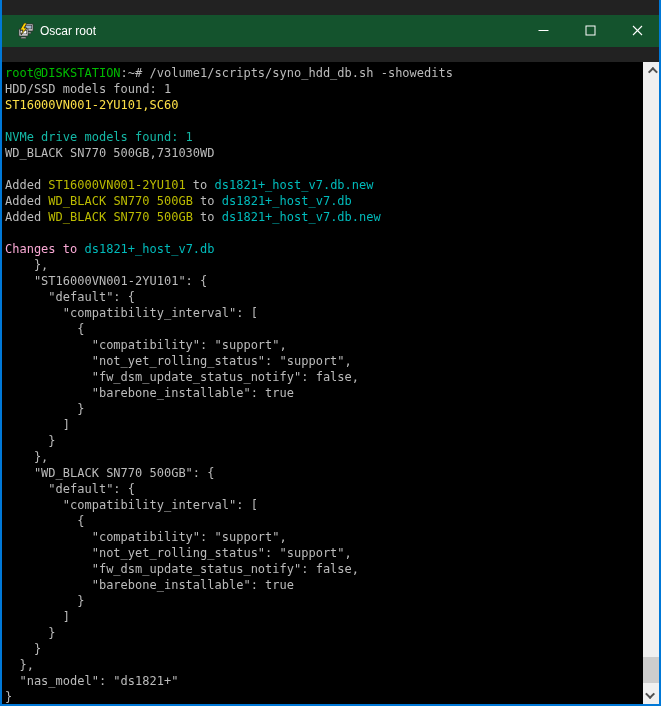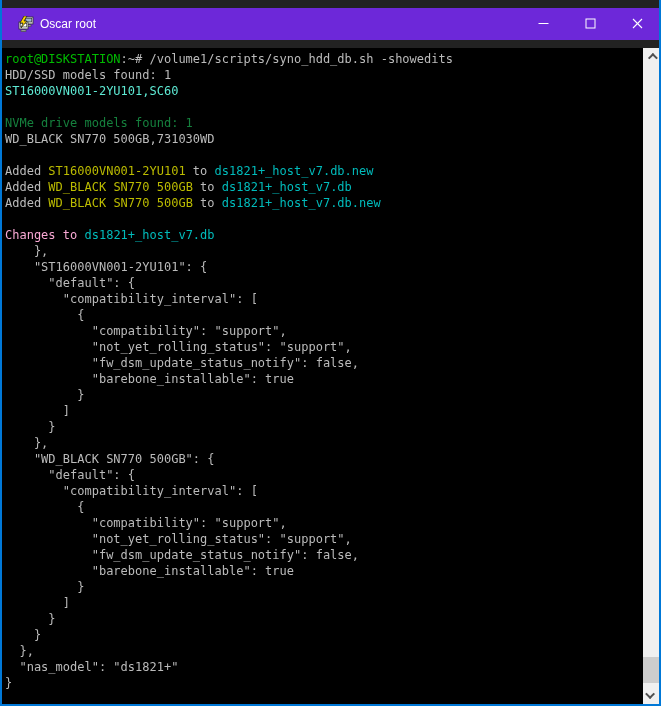--- a/index.html
+++ b/index.html
@@ -7,23 +7,23 @@
   .window {
     width: 661px; height: 706px;
     border-left: 2px solid #0078d7;
     border-right: 2px solid #0078d7;
     border-bottom: 2px solid #0078d7;
     display: flex; flex-direction: column;
     font-family: "Liberation Sans", sans-serif;
     overflow: hidden;
   }
   .titlebar {
-    height: 32px; background: #6d28d9; flex: 0 0 32px;
+    height: 32px; background: #14532d; flex: 0 0 32px;
     display: flex; align-items: center; color: #fff;
-    margin: 8px -2px; padding-left: 0;
+    margin: 15px -2px; padding-left: 0;
   }
   .titlebar .app-icon { width: 16px; height: 16px; margin-left: 18px; flex: 0 0 16px; }
   .titlebar .title {
     margin-left: 6px; font-size: 12px; color: #ffffff;
     white-space: nowrap; flex: 1 1 auto;
   }
   .win-btn {
     width: 47px; height: 32px; flex: 0 0 47px;
     display: flex; align-items: center; justify-content: center;
     cursor: default;
@@ -101,23 +101,23 @@
             <line x1="10" y1="1" x2="1" y2="10" stroke="#ffffff" stroke-width="1.1"></line>
           </svg>
       </span>
     </div>
   </div>
 
   <div class="body">
     <div class="terminal">
         <div class="line"><span style="color: rgb(0, 187, 0);">root@DISKSTATION</span><span style="color: rgb(187, 187, 187);">:~# /volume1/scripts/syno_hdd_db.sh -showedits</span></div>
         <div class="line"><span style="color: rgb(187, 187, 187); text-align: center;">HDD/SSD models found: 1</span></div>
-        <div class="line"><span style="color: #5eead4;">ST16000VN001-2YU101,SC60</span></div>
+        <div class="line"><span style="color: #fde047;">ST16000VN001-2YU101,SC60</span></div>
         <div class="line"> </div>
-        <div class="line"><span style="color: #15803d;">NVMe drive models found: 1</span></div>
+        <div class="line"><span style="color: #14b8a6;">NVMe drive models found: 1</span></div>
         <div class="line"><span style="color: rgb(187, 187, 187);">WD_BLACK SN770 500GB,731030WD</span></div>
         <div class="line"> </div>
         <div class="line"><span style="color: rgb(187, 187, 187);">Added </span><span style="color: rgb(187, 187, 0);">ST16000VN001-2YU101</span><span style="color: rgb(187, 187, 187);"> to </span><span style="color: rgb(0, 187, 187);">ds1821+_host_v7.db.new</span></div>
         <div class="line"><span style="color: rgb(187, 187, 187);">Added </span><span style="color: rgb(187, 187, 0);">WD_BLACK SN770 500GB</span><span style="color: rgb(187, 187, 187);"> to </span><span style="color: rgb(0, 187, 187);">ds1821+_host_v7.db</span></div>
         <div class="line"><span style="color: rgb(187, 187, 187);">Added </span><span style="color: rgb(187, 187, 0);">WD_BLACK SN770 500GB</span><span style="color: rgb(187, 187, 187);"> to </span><span style="color: rgb(0, 187, 187);">ds1821+_host_v7.db.new</span></div>
         <div class="line"> </div>
         <div class="line"><span style="color: #f9a8d4;">Changes to </span><span style="color: rgb(0, 187, 187);">ds1821+_host_v7.db</span></div>
         <div class="line"><span style="color: rgb(187, 187, 187);">    },</span></div>
         <div class="line"><span style="color: rgb(187, 187, 187);">    "ST16000VN001-2YU101": {</span></div>
         <div class="line"><span style="color: rgb(187, 187, 187);">      "default": {</span></div>

